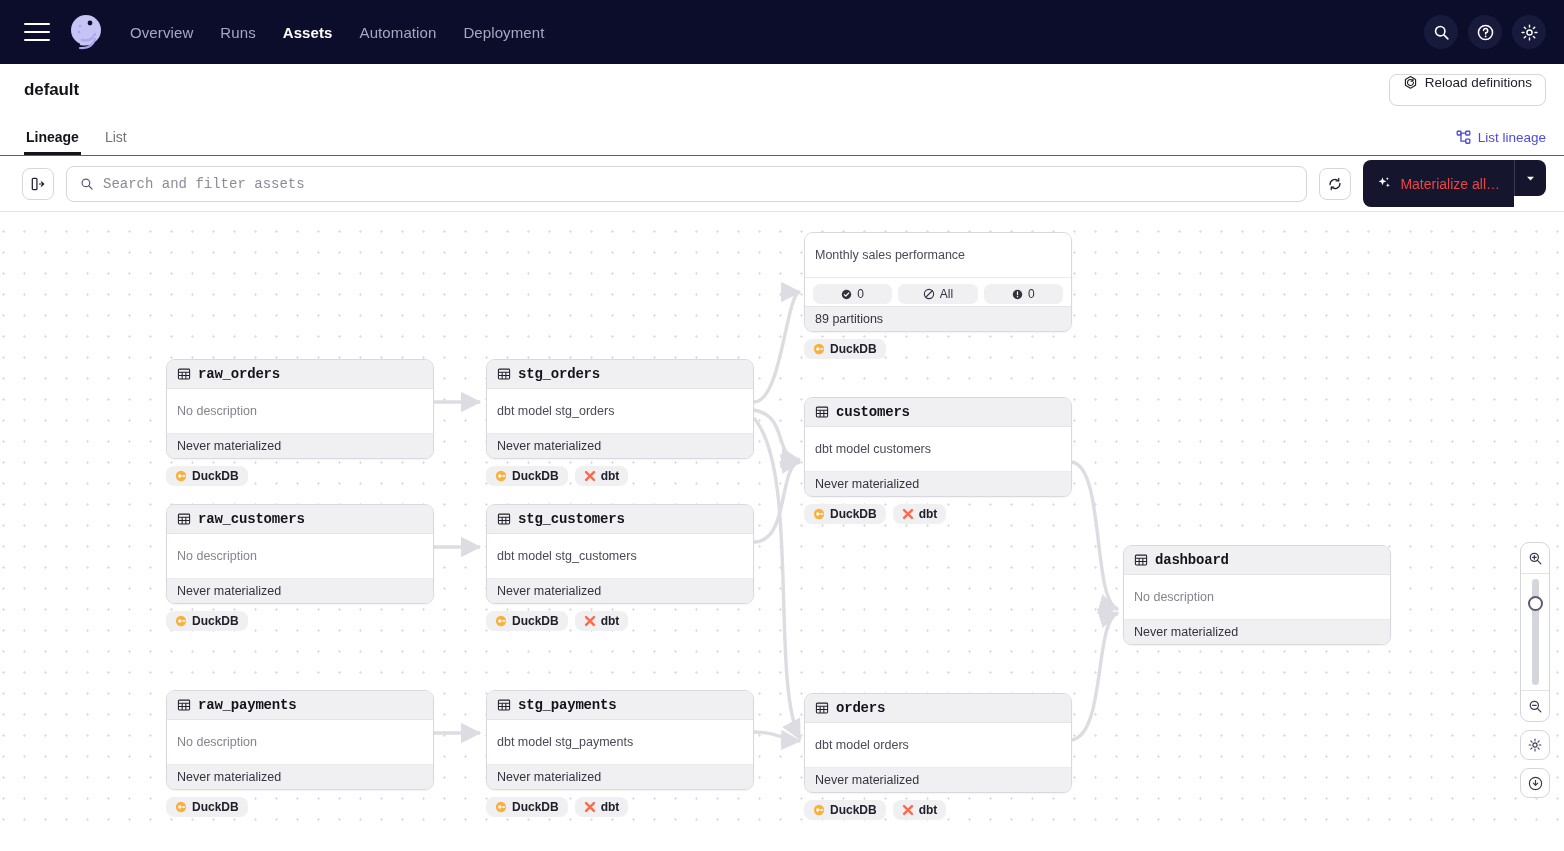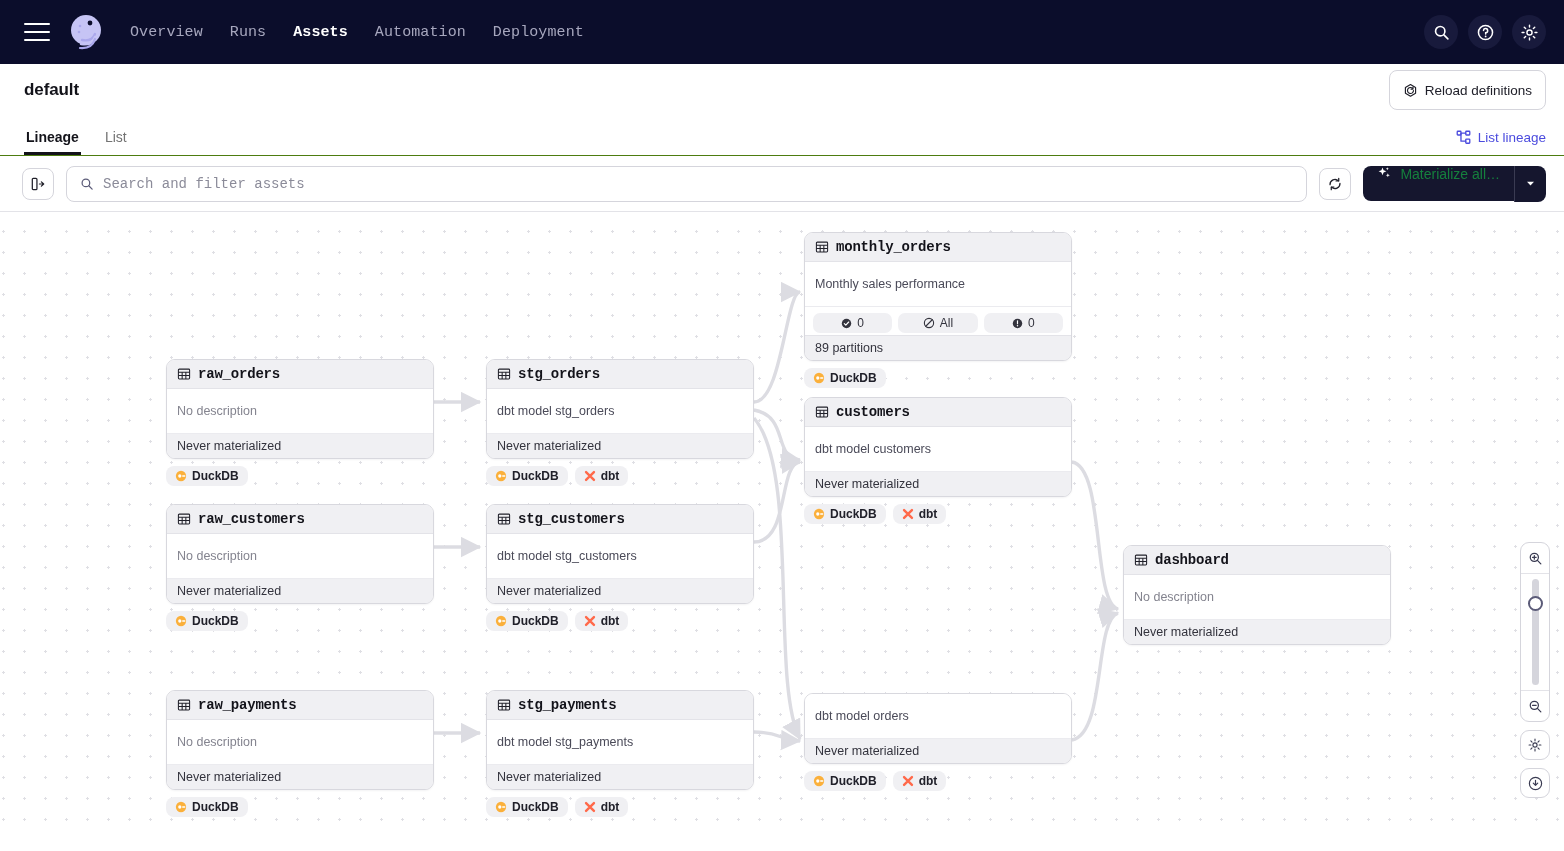--- a/index.html
+++ b/index.html
@@ -13,60 +13,60 @@
   
   #topnav {
     height: 64px; background: #0B0D2B;
     display: flex; align-items: center; padding: 0 16px;
     position: relative;
   }
   .hamburger { width: 26px; height: 18px; margin: 0 14px 0 8px;
     display: flex; flex-direction: column; justify-content: space-between; cursor: pointer; }
   .hamburger span { display: block; height: 2px; background: #fff; border-radius: 1px; }
   .logo { width: 44px; height: 44px; margin-right: 22px; flex: none; }
-  .navlinks { display: flex; align-items: center; gap: 27px; font-family: Liberation Mono, monospace; }
+  .navlinks { display: flex; align-items: center; gap: 27px; }
   .navlink { color: #A7A7BE; font-size: 15px; cursor: pointer; letter-spacing: .1px; }
   .navlink.active { color: #ffffff; font-weight: bold; }
   .nav-right { position: absolute; right: 18px; display: flex; align-items: center; gap: 10px; }
   .circbtn { width: 34px; height: 34px; border-radius: 50%; background: #181A3C;
     display: flex; align-items: center; justify-content: center; cursor: pointer; }
 
   
   #pagehead { height: 52px; display: flex; align-items: center;
     padding: 0 18px 0 24px; position: relative; }
   #pagetitle { font-size: 17px; font-weight: bold; color: #13131A; letter-spacing: -.1px; }
   .groupchip { display: flex; align-items: center; gap: 7px; margin-left: 13px;
     background: #EFEFF2; border-radius: 9px; padding: 5px 11px; font-size: 13px; color: #33333D; cursor: pointer; }
   .groupchip a { color: #4B4BDE; text-decoration: none; }
-  #reload-btn { position: absolute; right: 18px; display: flex; align-items: center; gap: 7px;
+  #reload-btn { position: absolute; right: 18px; display: flex; align-items: flex-start; gap: 7px;
     border: 1px solid #D5D5DC; background: #fff; border-radius: 8px;
-    height: 40px; padding: 0 13px; font-size: 13.5px; color: #20202A; cursor: pointer; }
+    height: 32px; padding: 0 13px; font-size: 13.5px; color: #20202A; cursor: pointer; }
 
   
   #tabsrow { height: 40px; display: flex; align-items: flex-end;
     padding: 0 18px 0 24px; border-bottom: 1px solid #4d7c0f; position: relative; }
   .tab { font-size: 14px; color: #737373; padding: 0 2px 10px 2px; margin-right: 22px; cursor: pointer; }
   .tab.active { color: #13131A; font-weight: bold; box-shadow: inset 0 -3px 0 0 #13131A; }
   #viewlineage { position: absolute; right: 18px; bottom: 10px;
     display: flex; align-items: center; gap: 7px; font-size: 13.5px; color: #4B4BDE; cursor: pointer; }
 
   
   #filterbar { height: 56px; display: flex; align-items: center; gap: 12px;
     padding: 0 18px 0 22px; border-bottom: 1px solid #E3E3E8; background: #fff; }
   .sq-btn { width: 32px; height: 32px; border: 1px solid #D5D5DC; border-radius: 8px;
     background: #fff; display: flex; align-items: center; justify-content: center; cursor: pointer; flex: none; }
   #searchwrap { flex: 1; height: 36px; border: 1px solid #D5D5DC; border-radius: 8px;
     display: flex; align-items: center; gap: 9px; padding: 0 13px; background: #fff; }
   #searchinput { border: 0; outline: 0; flex: 1; font-size: 14px;
     font-family: "Liberation Mono", monospace; color: #20202A; background: transparent; }
   #searchinput::placeholder { color: #8B8B99; }
   #matbtn-group { display: flex; flex: none; }
-  #matbtn { background: #15162E; color: #15803d; border: 0; height: 35px;
+  #matbtn { background: #15162E; color: #ef4444; border: 0; height: 47px;
     border-radius: 8px 0 0 8px; padding: 0 14px; font-size: 14px;
-    display: flex; align-items: flex-start; gap: 8px; cursor: pointer; }
+    display: flex; align-items: center; gap: 8px; cursor: pointer; }
   #matcaret { background: #15162E; border: 0; border-left: 1px solid #3A3B52; height: 36px;
     border-radius: 0 8px 8px 0; width: 32px; display: flex; align-items: center;
     justify-content: center; cursor: pointer; }
 
   
   #graph { position: relative; width: 1564px; height: 623px; overflow: hidden;
     background-color: #FFFFFF;
     background-image: radial-gradient(circle, #DFDFE4 1.1px, transparent 1.2px);
     background-size: 21px 21px; background-position: 14px 9px; }
   #edges { position: absolute; inset: 0; width: 1564px; height: 623px; pointer-events: none; }
@@ -417,30 +417,20 @@
           <div class="ntag">
         <svg width="12" height="12" viewBox="0 0 14 14">
     <path d="M2.4 2.4l9.2 9.2M11.6 2.4L2.4 11.6" stroke="#FF694A" stroke-width="2.8" stroke-linecap="round"></path>
             </svg>
             <span>dbt</span>
           </div>
         </div>
       </div>
       <div class="node" style="left: 804px; top: 20px;">
         <div class="nodebox">
-      <div class="nhead">
-        <svg width="14" height="14" viewBox="0 0 16 16" fill="none" stroke="#20202A" stroke-width="1.2">
-    <rect x="1.6" y="2.4" width="12.8" height="11.2" rx="1.1"></rect>
-    <line x1="1.6" y1="6" x2="14.4" y2="6"></line>
-              <line x1="1.6" y1="9.8" x2="14.4" y2="9.8"></line>
-    <line x1="5.9" y1="6" x2="5.9" y2="13.6"></line>
-              <line x1="10.1" y1="6" x2="10.1" y2="13.6"></line>
-            </svg>
-        <span class="nname">monthly_orders</span>
-      </div>
       <div class="ndesc">Monthly sales performance</div>
           <div class="nbadges">
             <div class="nbadge">
         <svg width="11" height="11" viewBox="0 0 14 14">
       <circle cx="7" cy="7" r="6" fill="#33333D"></circle>
       <path d="M4.2 7.2l1.9 1.9 3.7-4" stroke="#fff" stroke-width="1.5" fill="none" stroke-linecap="round" stroke-linejoin="round"></path>
               </svg>
         <span>0</span>
             </div>
             <div class="nbadge">
@@ -499,20 +489,30 @@
           <div class="ntag">
         <svg width="12" height="12" viewBox="0 0 14 14">
     <path d="M2.4 2.4l9.2 9.2M11.6 2.4L2.4 11.6" stroke="#FF694A" stroke-width="2.8" stroke-linecap="round"></path>
             </svg>
             <span>dbt</span>
           </div>
         </div>
       </div>
       <div class="node" style="left: 804px; top: 481px;">
         <div class="nodebox">
+      <div class="nhead">
+        <svg width="14" height="14" viewBox="0 0 16 16" fill="none" stroke="#20202A" stroke-width="1.2">
+    <rect x="1.6" y="2.4" width="12.8" height="11.2" rx="1.1"></rect>
+    <line x1="1.6" y1="6" x2="14.4" y2="6"></line>
+              <line x1="1.6" y1="9.8" x2="14.4" y2="9.8"></line>
+    <line x1="5.9" y1="6" x2="5.9" y2="13.6"></line>
+              <line x1="10.1" y1="6" x2="10.1" y2="13.6"></line>
+            </svg>
+        <span class="nname">orders</span>
+      </div>
       <div class="ndesc">dbt model orders</div>
           <div class="nstatus">Never materialized</div>
         </div>
         <div class="ntags">
           <div class="ntag">
         <svg width="12" height="12" viewBox="0 0 14 14">
       <circle cx="7" cy="7" r="6" fill="#FBB03B"></circle>
       <circle cx="5.6" cy="7" r="1.9" fill="#fff"></circle>
       <rect x="8.2" y="6.1" width="4" height="1.9" rx=".9" fill="#fff"></rect>
             </svg>

